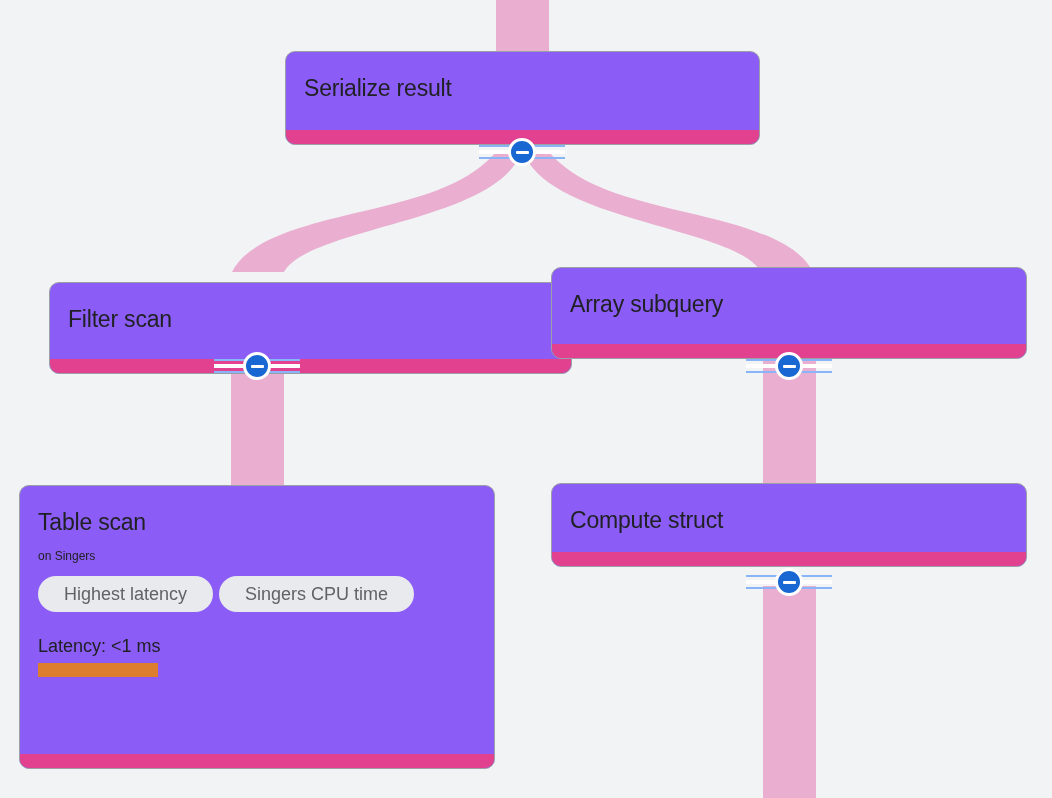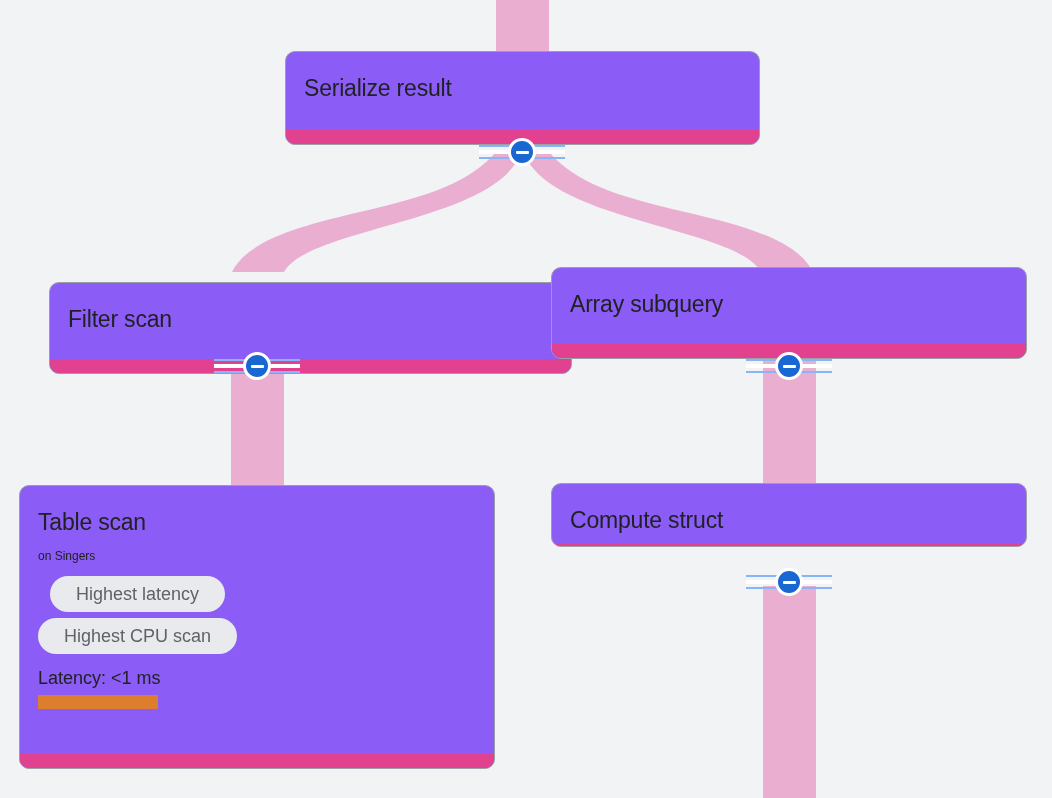--- a/index.html
+++ b/index.html
@@ -55,35 +55,35 @@
   .node-subtitle {
     font-size: 12px;
     line-height: 22px;
     color: #202124;
     margin-top: 9px;
     white-space: nowrap;
   }
   .badges {
     margin-top: 9px;
     display: flex;
-    flex-direction: column;
+    flex-direction: row;
     align-items: center;
     gap: 6px;
   }
   .badge {
     background: #e8eaed;
     color: #5f6368;
     font-size: 18px;
     line-height: 22px;
     border-radius: 999px;
     padding: 7px 26px;
     white-space: nowrap;
   }
   .metrics {
-    margin-top: 13px;
+    margin-top: 23px;
     display: flex;
     flex-direction: row;
     align-items: flex-end;
   }
   .metric {
     display: flex;
     flex-direction: column;
     align-items: flex-start;
   }
   .metric + .metric {
@@ -236,33 +236,33 @@
     </div>
     <div class="toggle-knob"></div>
   </div>
 
   <div class="node" style="left:19px; top:485px; width:476px; height:284px;">
     <div class="node-body">
       <div class="node-title">Table scan</div>
       <div class="node-subtitle">on Singers</div>
       <div class="badges">
         <div class="badge">Highest latency</div>
-        <div class="badge">Highest CPU scan</div>
+        <div class="badge">Singers CPU time</div>
       </div>
       <div class="metrics">
         <div class="metric">
           <div class="metric-label">Latency: &lt;1 ms</div>
           <div class="metric-bar" style="width:120px;"></div>
         </div>
       </div>
     </div>
     <div class="node-accent"></div>
   </div>
 
-  <div class="node" style="left:551px; top:483px; width:476px; height:64px;">
+  <div class="node" style="left:551px; top:483px; width:476px; height:84px;">
     <div class="node-body">
       <div class="node-title">Compute struct</div>
     </div>
     <div class="node-accent"></div>
   </div>
   <div class="toggle" style="left:789px; top:582px;">
     <div class="toggle-rails">
       <span></span>
       <span class="rail-mid"></span>
       <span></span>

